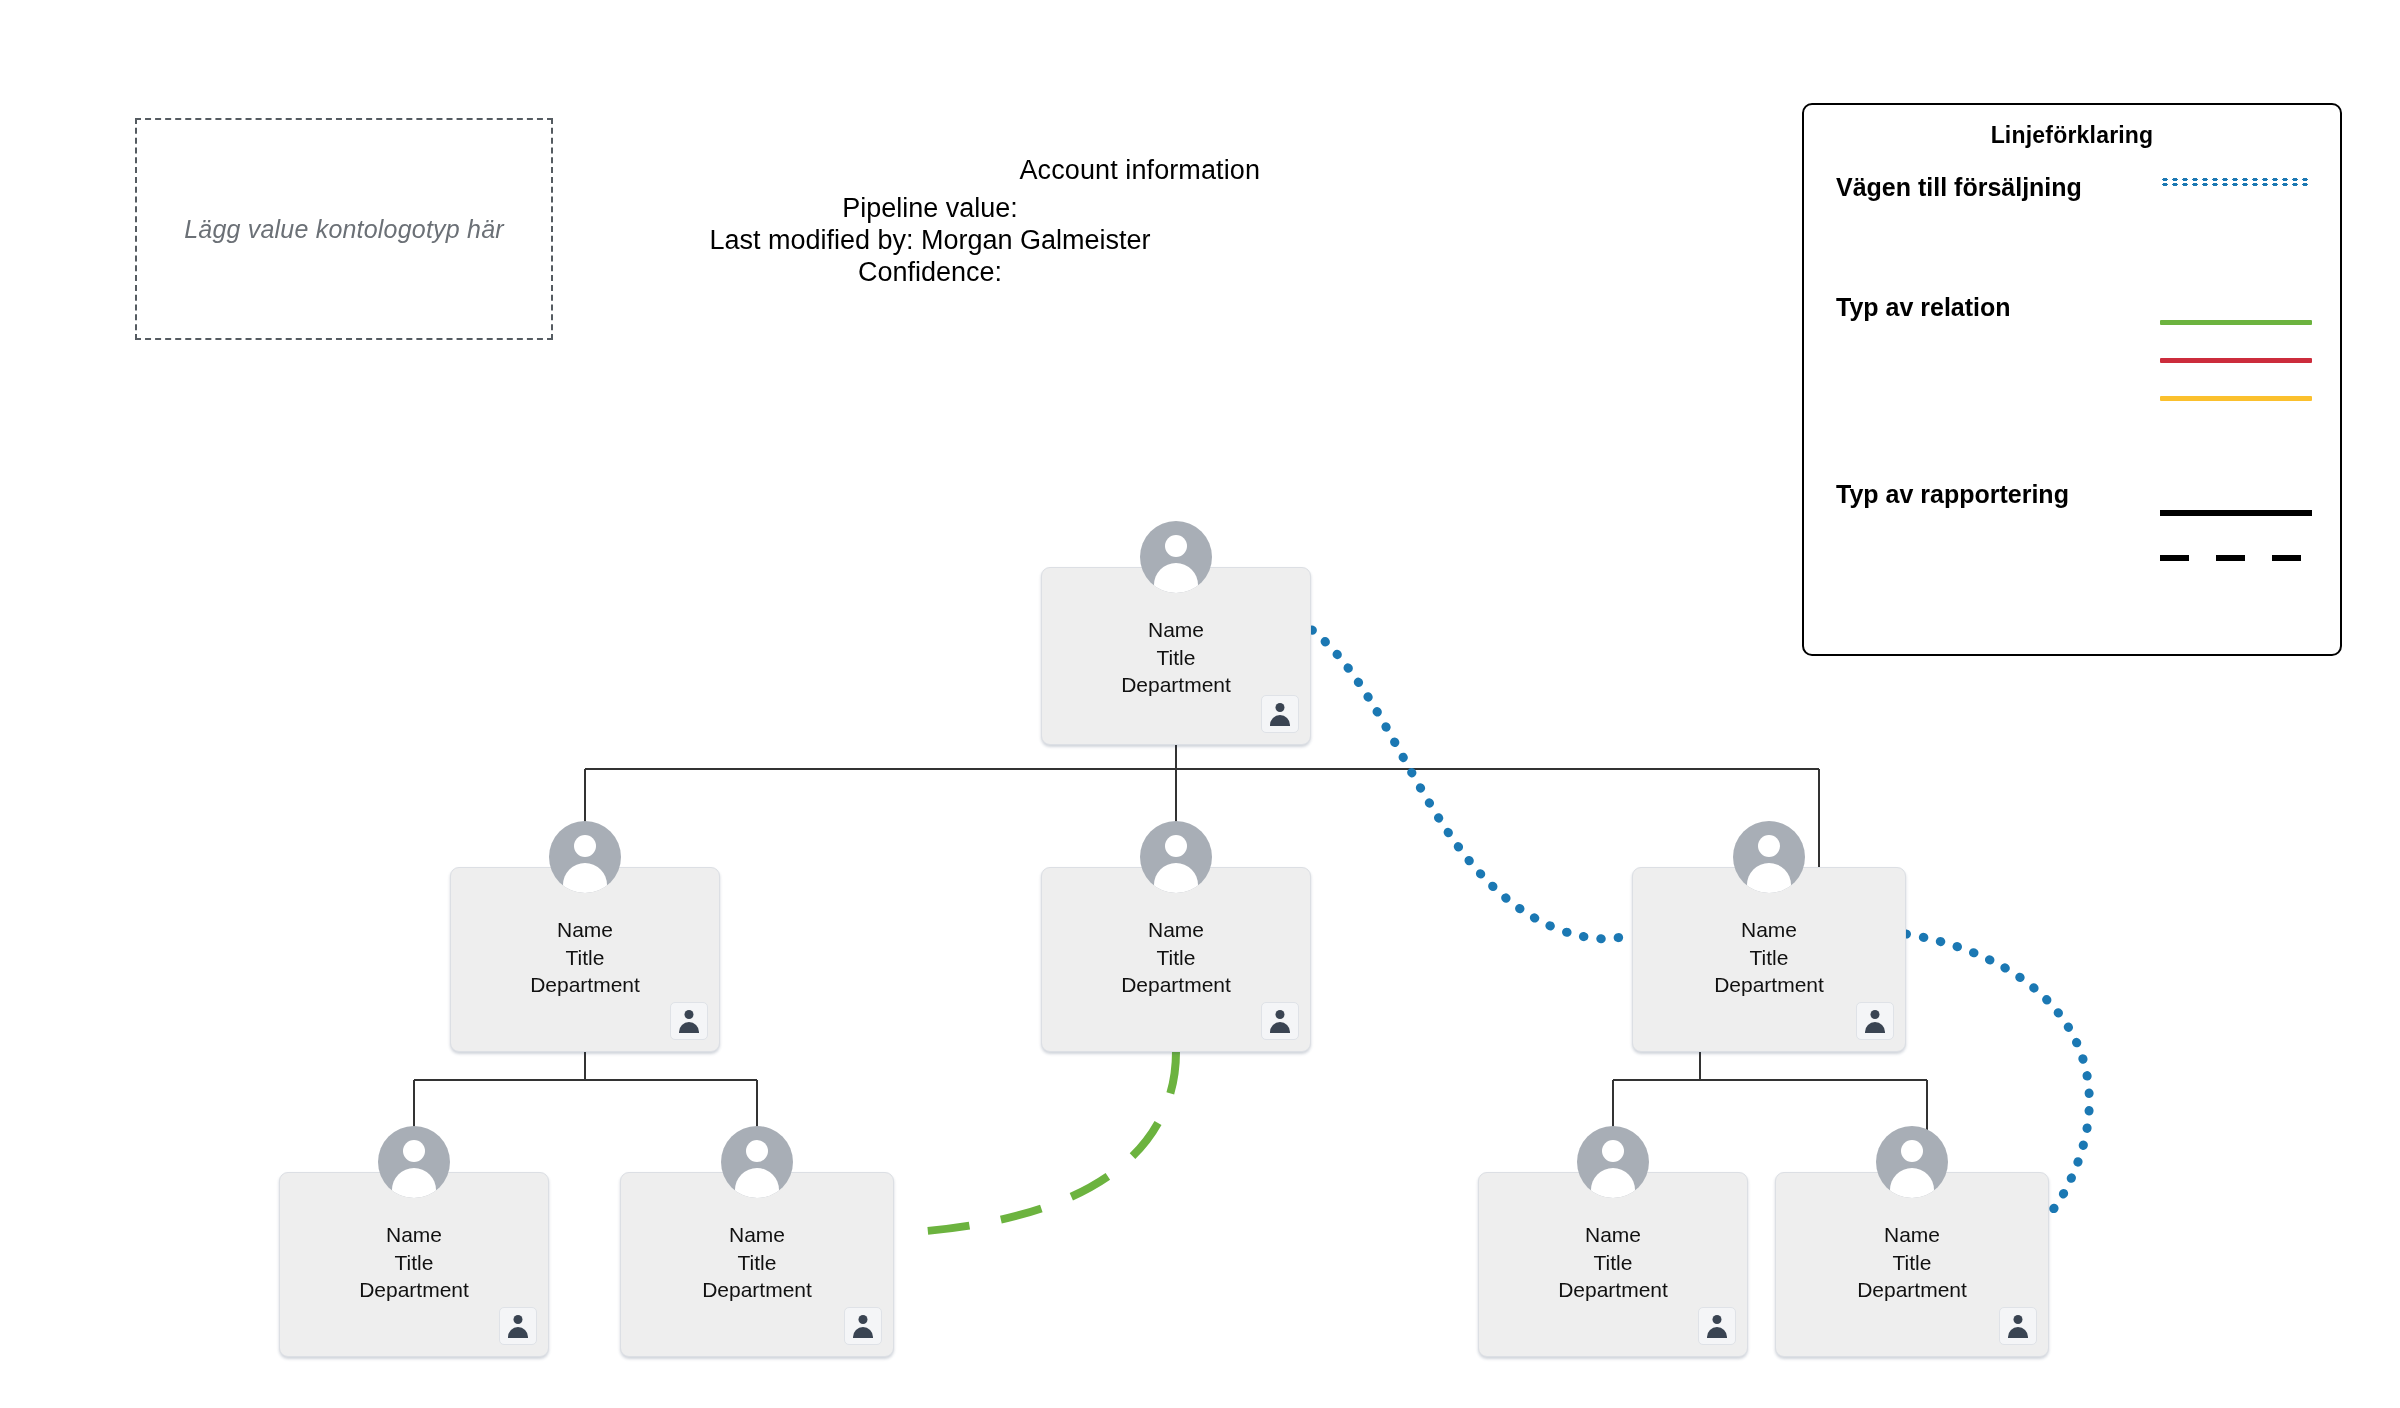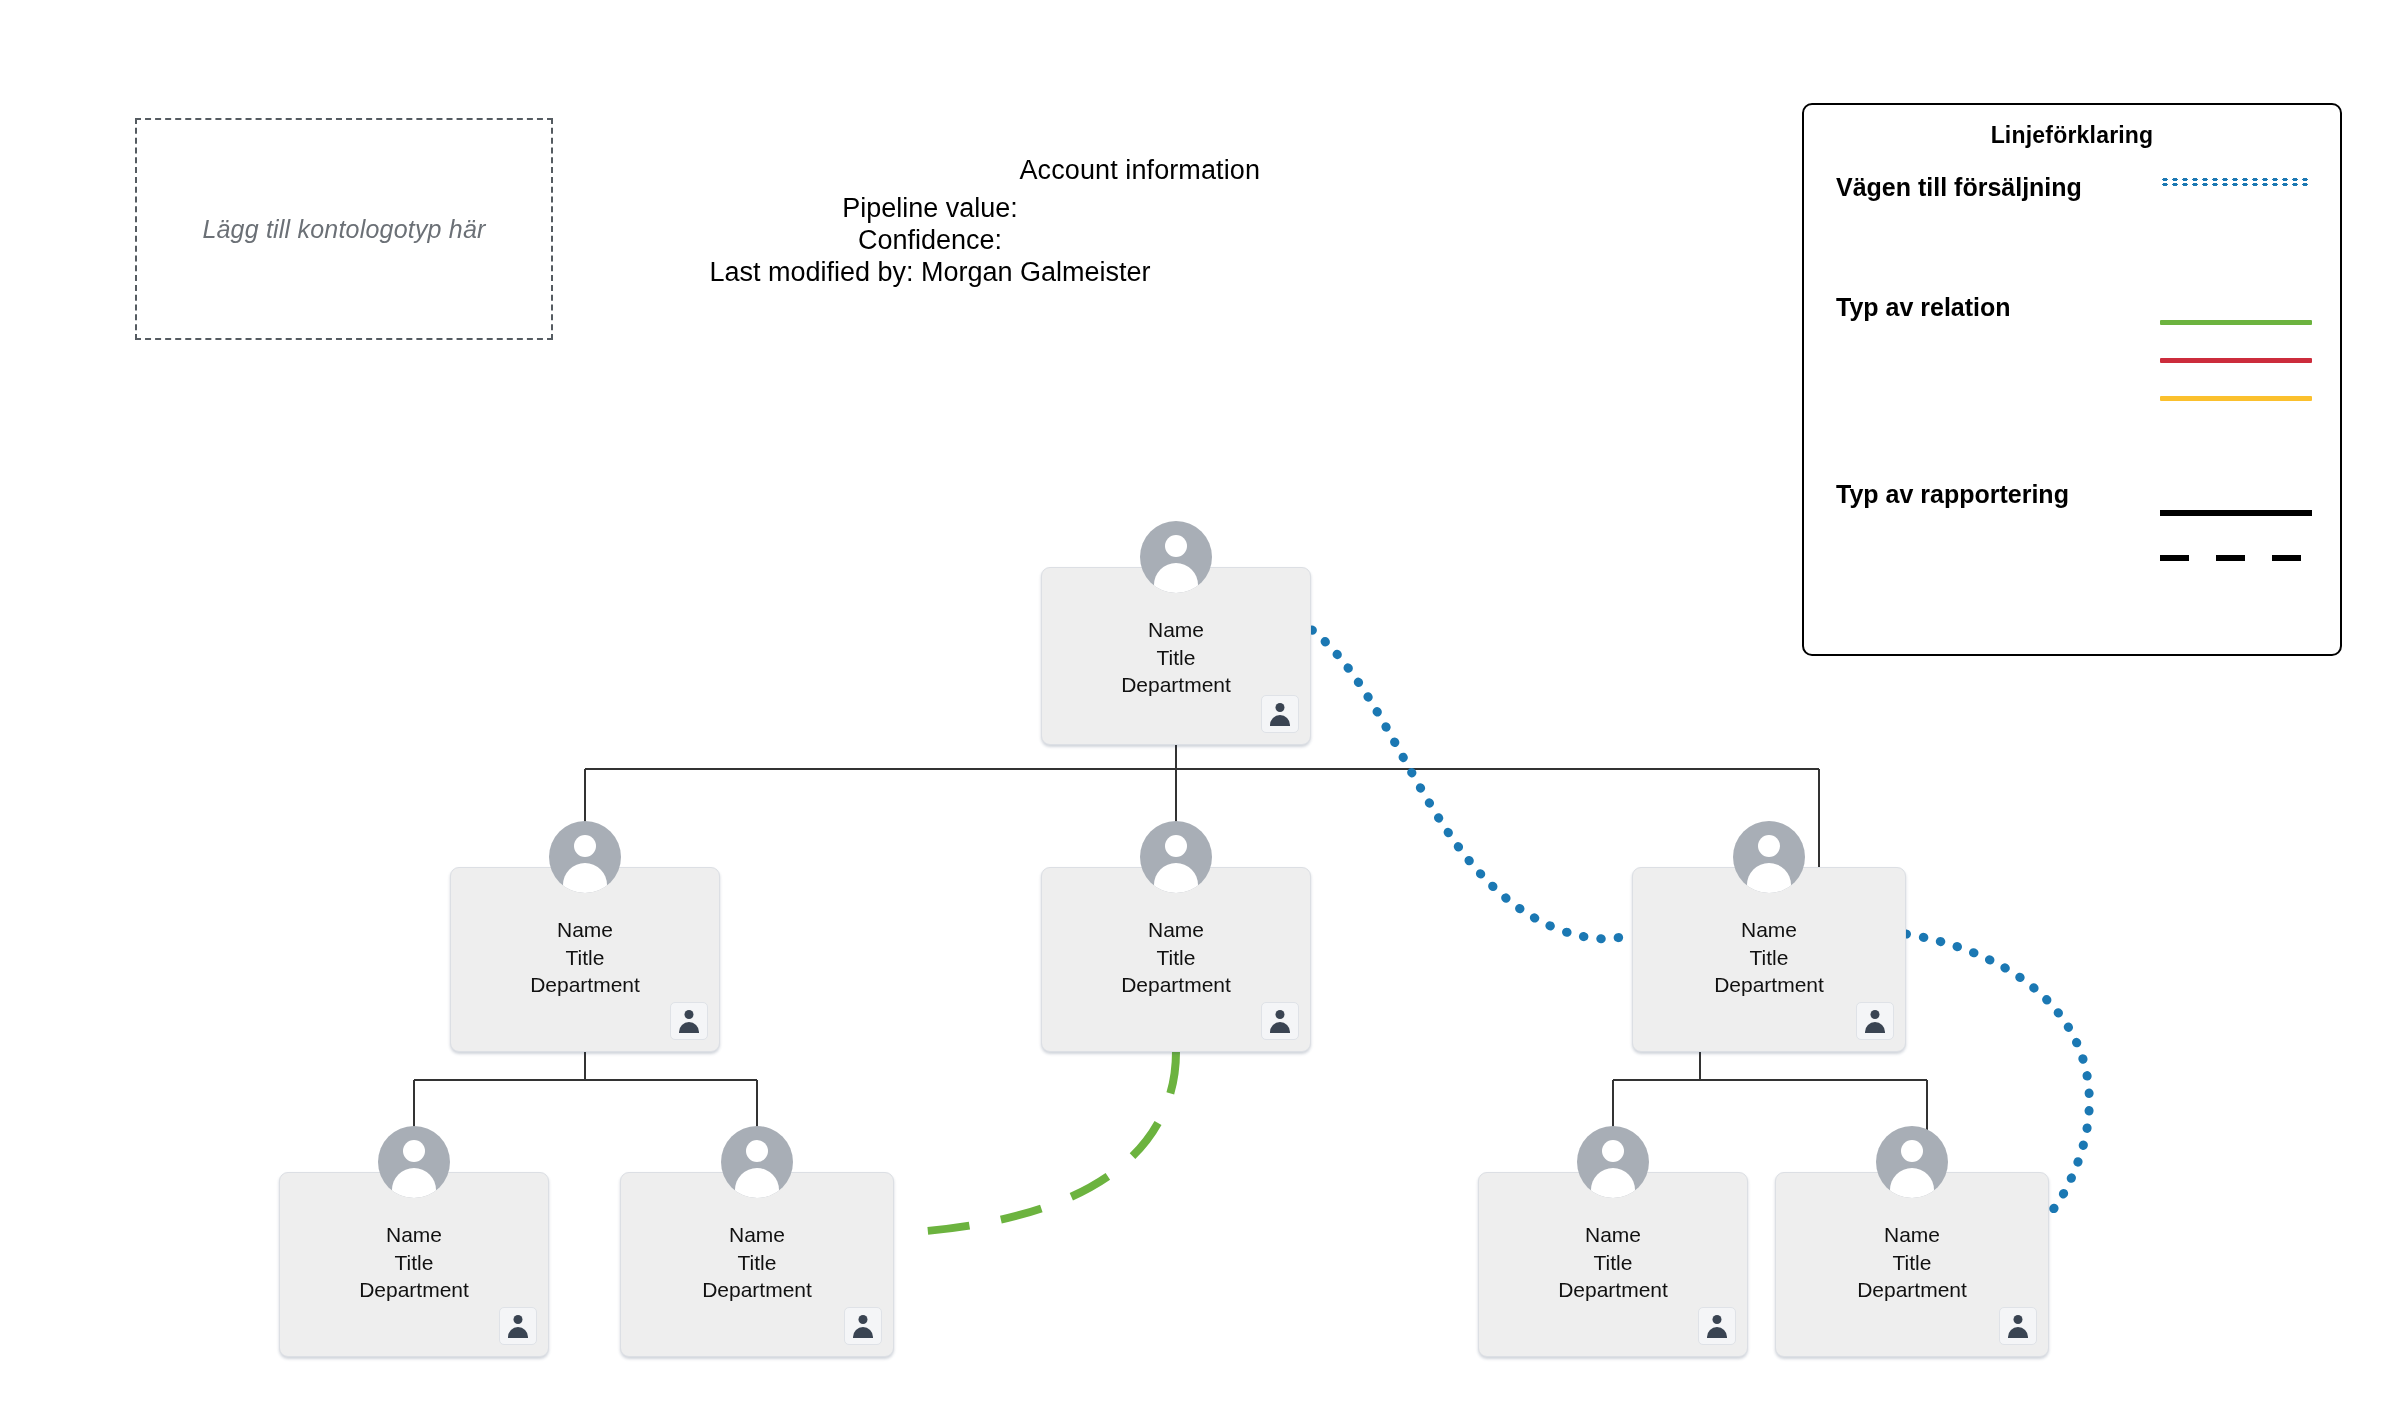--- a/index.html
+++ b/index.html
@@ -204,28 +204,28 @@
     left: 0; top: 0;
     width: 2400px;
     height: 1408px;
     pointer-events: none;
   }
 </style>
 </head>
 <body>
 
 <div id="logo-placeholder">
-  <span class="ph-text">Lägg till kontologotyp här</span>
+  <span class="ph-text">Lägg value kontologotyp här</span>
 </div>
 
 <div id="account-info">
   <div class="ai-title">Account information</div>
   <div class="ai-line">Pipeline value:</div>
+  <div class="ai-line">Last modified by: Morgan Galmeister</div>
   <div class="ai-line">Confidence:</div>
-  <div class="ai-line">Last modified by: Morgan Galmeister</div>
 </div>
 
 <div id="legend">
   <div class="legend-title">Linjeförklaring</div>
 
   <div class="legend-row" style="top:68px;">
     <span class="legend-label">Vägen till försäljning</span>
     <span class="legend-swatch sw-dotted-blue" style="top:4px;"></span>
   </div>
 

